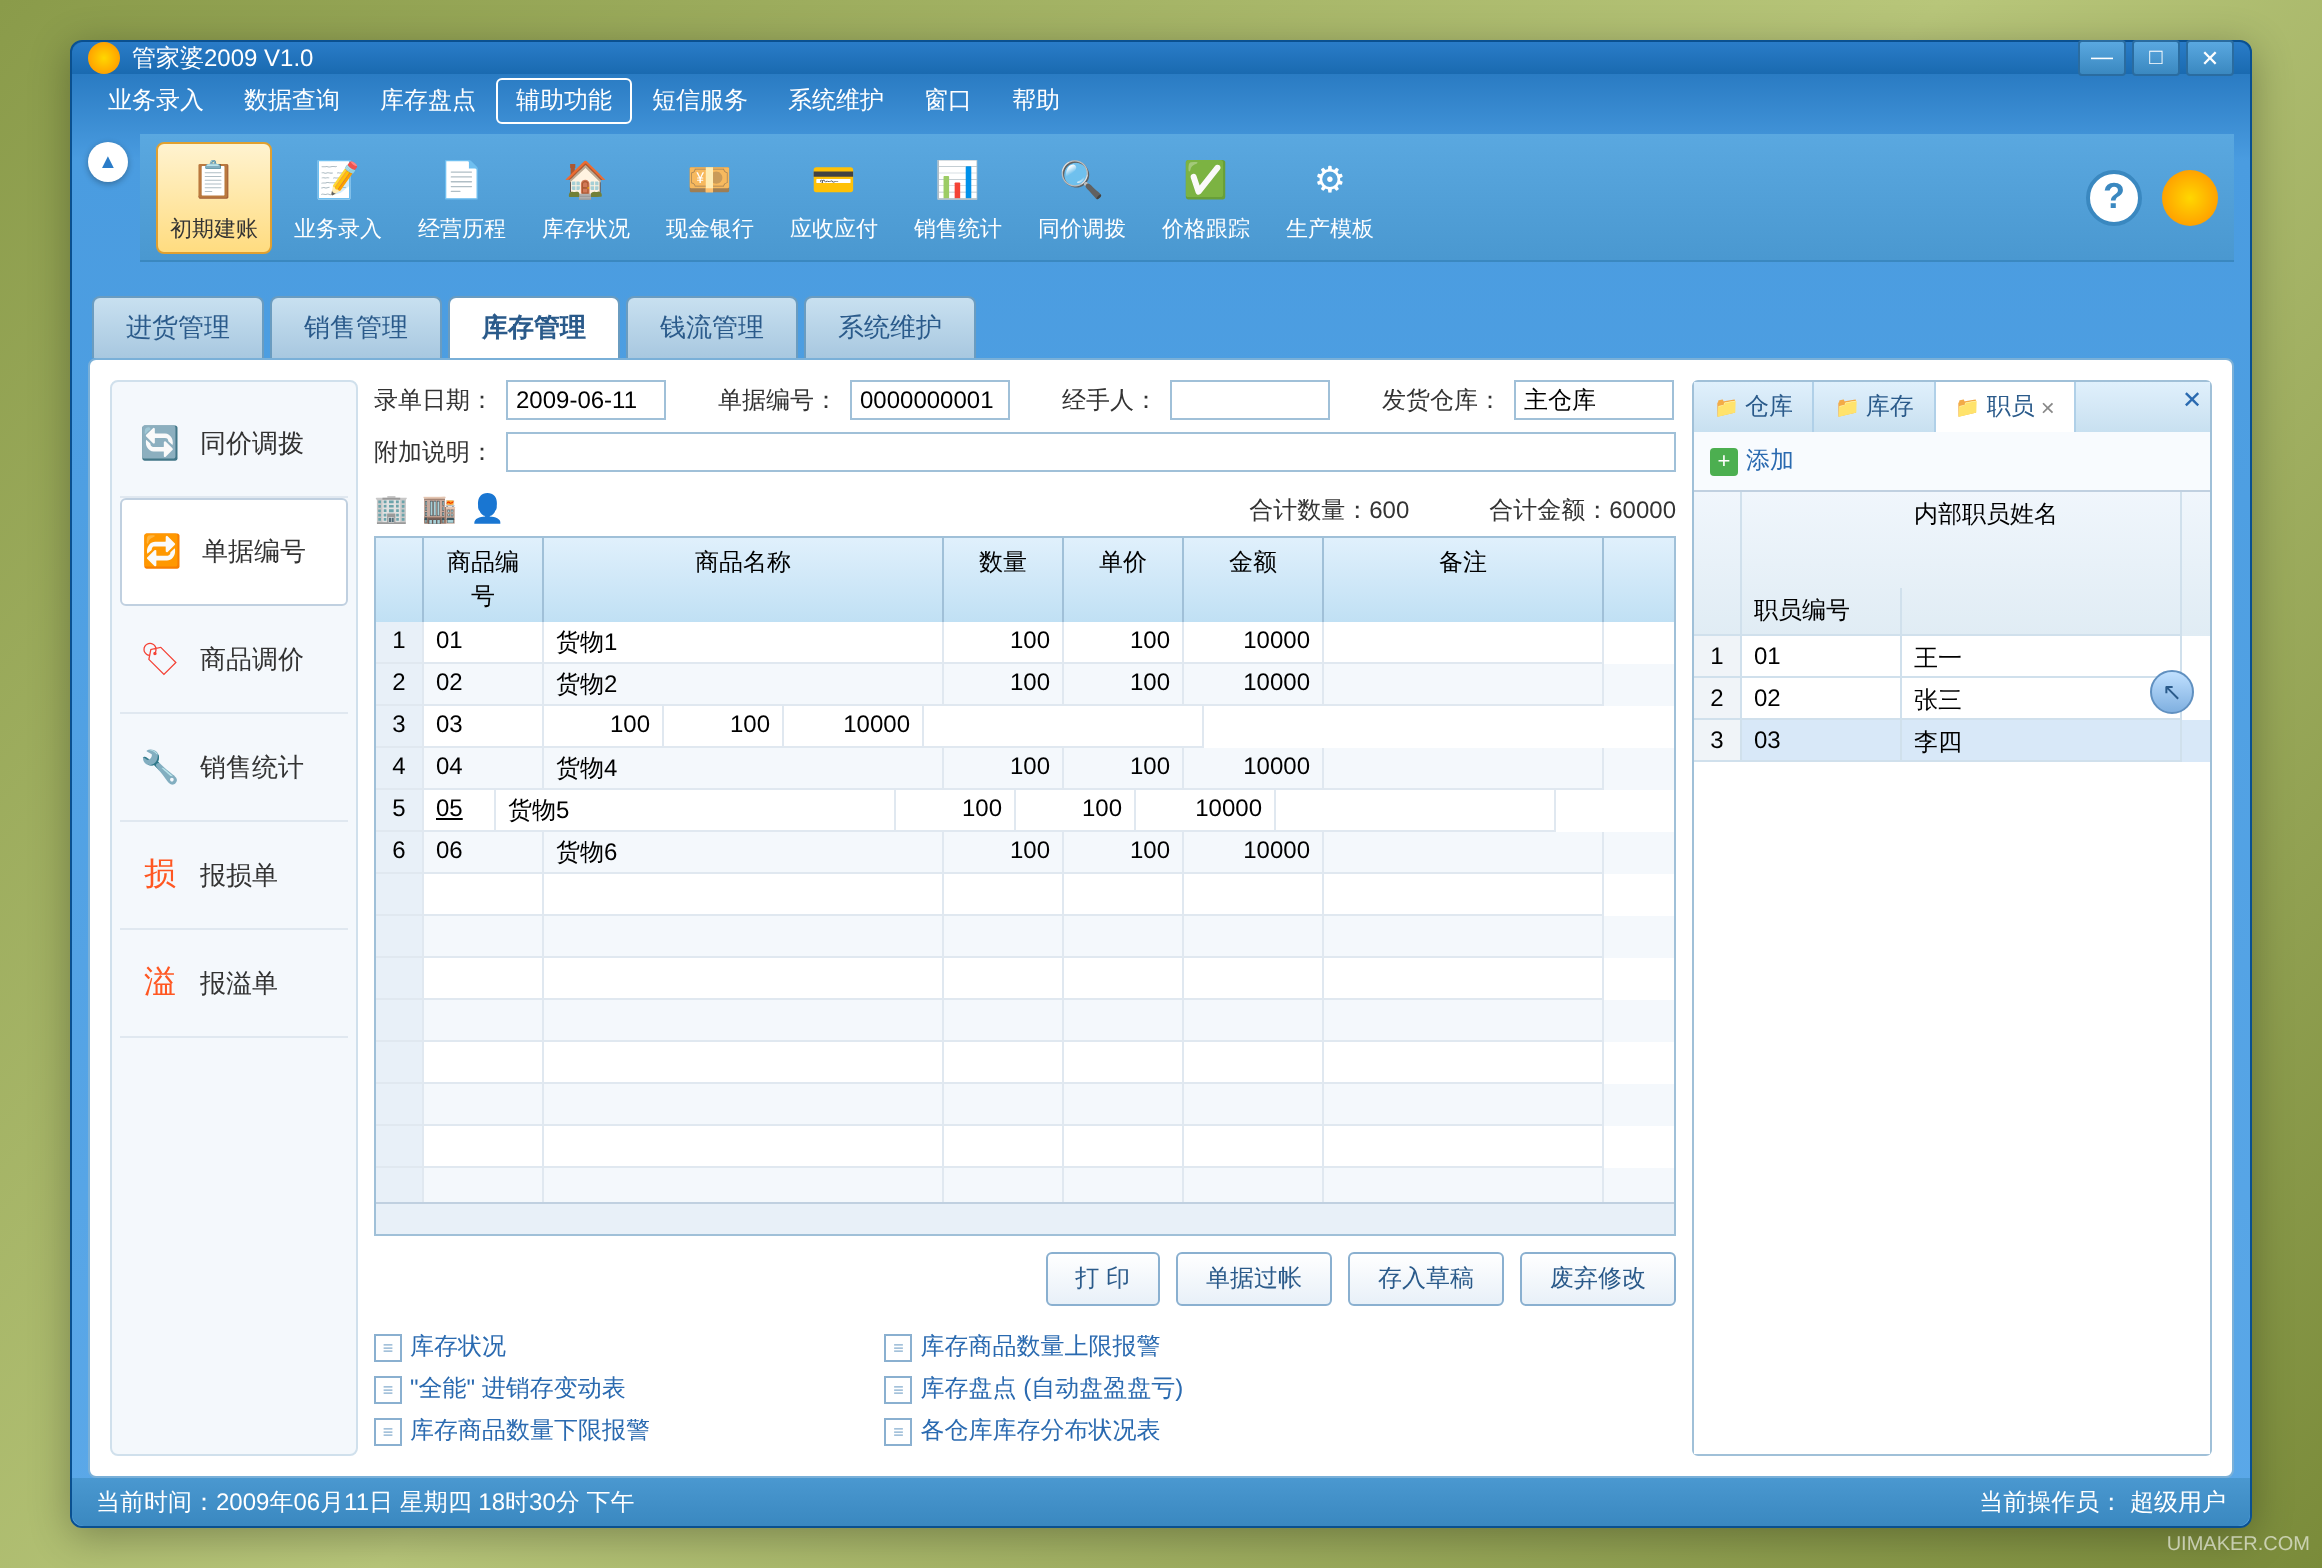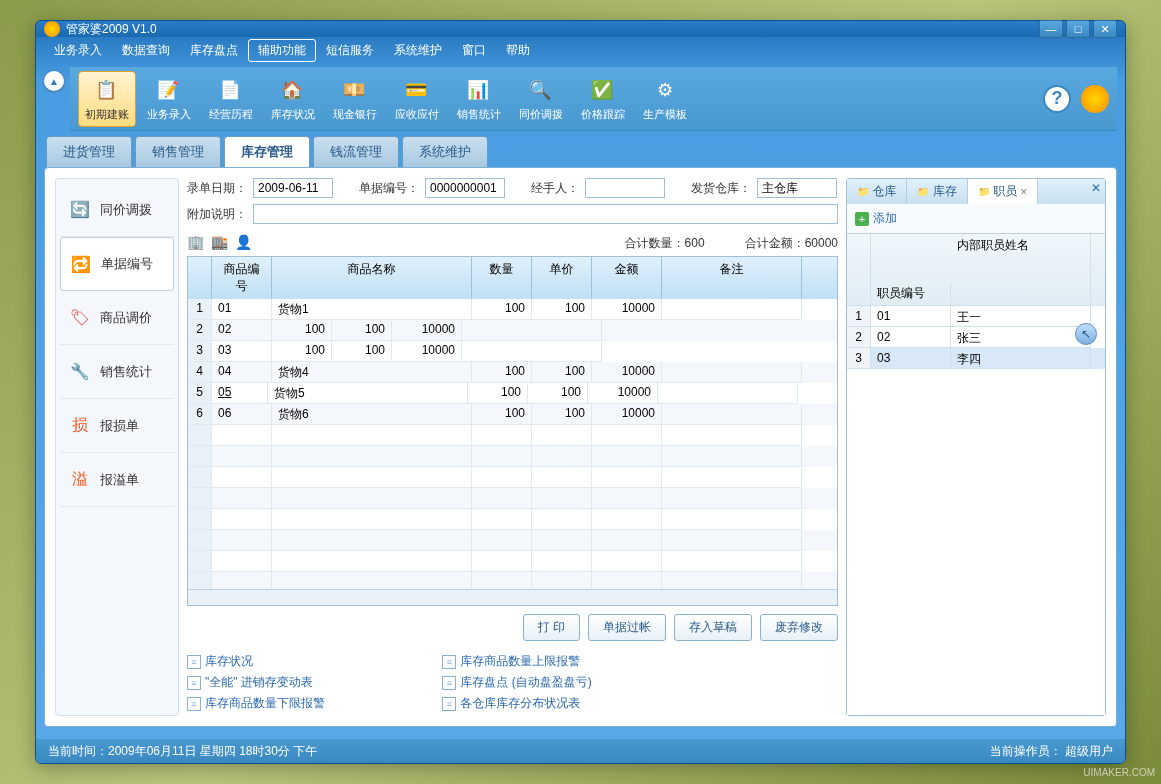--- a/index.html
+++ b/index.html
@@ -43,21 +43,21 @@
   width: 58px; height: 56px; display: flex; flex-direction: column; align-items: center; justify-content: center;
   margin-right: 4px; cursor: pointer; color: #fff; font-size: 11px; border-radius: 4px;
 }
 .tbitem.active { background: linear-gradient(180deg,#fff3d0,#ffdc80); border: 1px solid #e0a030; color:#333; }
 .tbicon { width: 28px; height: 28px; margin-bottom: 3px; display:flex;align-items:center;justify-content:center;font-size:18px; }
 .tb-spacer { flex: 1; }
 .helpicon { width: 28px; height: 28px; border-radius: 50%; background: #fff; color: #3a88c0; display:flex;align-items:center;justify-content:center;font-weight:bold;font-size:18px;margin-right:10px;cursor:pointer; border:2px solid #3a88c0;}
 .goldicon { width: 28px; height: 28px; background: radial-gradient(circle,#ffd700,#ff8c00); border-radius:50%; cursor:pointer; }
 
 .tabs-row {
-  height: 30px; display: flex; align-items: flex-end; padding: 0 10px; margin-top: 6px;
+  height: 30px; display: flex; align-items: flex-end; padding: 0 10px; margin-top: 18px;
 }
 .mtab {
   padding: 6px 16px; background: linear-gradient(180deg,#c8e0f0,#a8c8e0); border: 1px solid #6a9cc0;
   border-bottom: none; margin-right: 3px; border-radius: 4px 4px 0 0; font-size: 13px; color: #2a5a8a; cursor:pointer;
 }
 .mtab.active { background: #fff; font-weight: bold; }
 
 .content {
   background: #fff; margin: 0 8px 8px 8px; height: 560px; border-radius: 4px; padding: 10px;
   display: flex; gap: 8px; border: 1px solid #7ab0d8;
@@ -286,20 +286,21 @@
               <div class="gc" style="width: 60px;">01</div>
               <div class="gc" style="width: 200px;">货物1</div>
               <div class="gc r" style="width: 60px;">100</div>
               <div class="gc r" style="width: 60px;">100</div>
               <div class="gc r" style="width: 70px;">10000</div>
               <div class="gc" style="width: 140px;"></div>
             </div>
             <div class="grow">
               <div class="gc num" style="width: 24px;">2</div>
               <div class="gc" style="width: 60px;">02</div>
+              <div class="gc" style="width: 200px;">货物2</div>
               <div class="gc r" style="width: 60px;">100</div>
               <div class="gc r" style="width: 60px;">100</div>
               <div class="gc r" style="width: 70px;">10000</div>
               <div class="gc" style="width: 140px;"></div>
             </div>
             <div class="grow">
               <div class="gc num" style="width: 24px;">3</div>
               <div class="gc" style="width: 60px;">03</div>
               <div class="gc r" style="width: 60px;">100</div>
               <div class="gc r" style="width: 60px;">100</div>
@@ -310,21 +311,21 @@
               <div class="gc num" style="width: 24px;">4</div>
               <div class="gc" style="width: 60px;">04</div>
               <div class="gc" style="width: 200px;">货物4</div>
               <div class="gc r" style="width: 60px;">100</div>
               <div class="gc r" style="width: 60px;">100</div>
               <div class="gc r" style="width: 70px;">10000</div>
               <div class="gc" style="width: 140px;"></div>
             </div>
             <div class="grow">
               <div class="gc num" style="width: 24px;">5</div>
-              <div class="gc" style="width: 56px; text-decoration: underline;">05</div>
+              <div class="gc" style="width: 36px; text-decoration: underline;">05</div>
               <div class="gc" style="width: 200px;">货物5</div>
               <div class="gc r" style="width: 60px;">100</div>
               <div class="gc r" style="width: 60px;">100</div>
               <div class="gc r" style="width: 70px;">10000</div>
               <div class="gc" style="width: 140px;"></div>
             </div>
             <div class="grow">
               <div class="gc num" style="width: 24px;">6</div>
               <div class="gc" style="width: 60px;">06</div>
               <div class="gc" style="width: 200px;">货物6</div>

